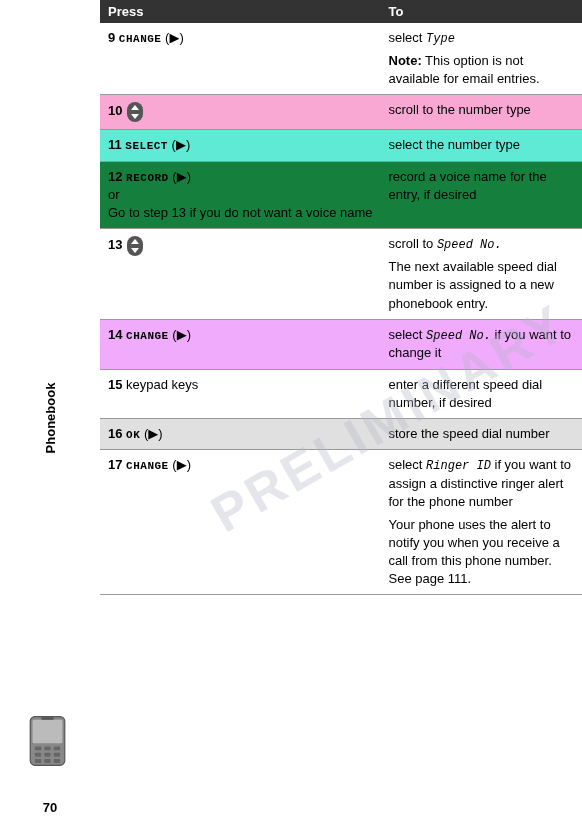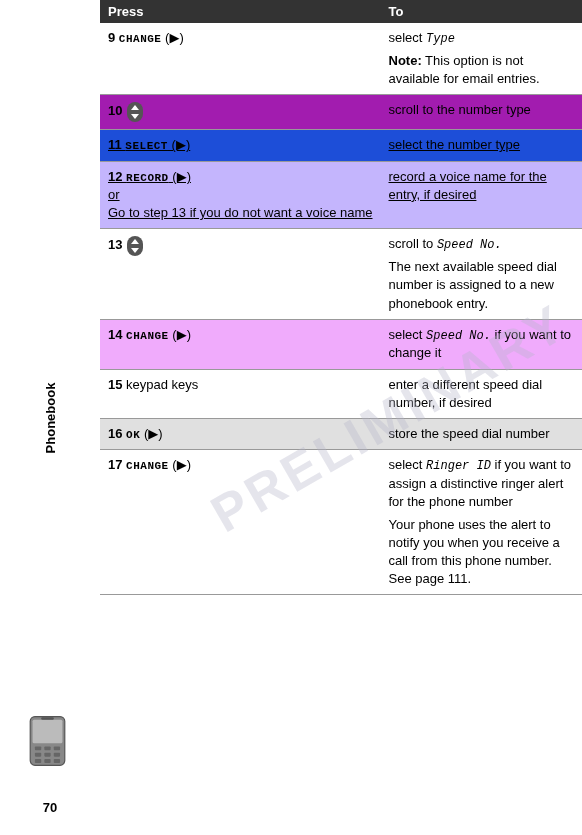--- a/index.html
+++ b/index.html
@@ -196,37 +196,37 @@
       </tr>
     </thead>
     <tbody id="table-body">
     <tr style="background: rgb(255, 255, 255);">
           <td><span class="step-num">9 </span><span class="key-mono">CHANGE</span><span> (▶)</span></td>
           <td>
             <div><span>select </span><span class="italic-mono">Type</span></div>
             <div style="margin-top: 4px;"><span class="note-bold">Note:</span><span> This option is not available for email entries.</span></div>
           </td>
         </tr>
-        <tr style="background: #a21caf; margin-left: 19px;">
+        <tr style="background: #f9a8d4; margin-left: 19px;">
           <td><span class="step-num">10 </span><span><svg width="18" height="22" viewBox="0 0 18 22" xmlns="http://www.w3.org/2000/svg" style="vertical-align:middle">
       <rect x="1" y="1" width="16" height="20" rx="8" fill="#555"></rect>
       <polygon points="9,4 13,9 5,9" fill="#fff"></polygon>
       <polygon points="9,18 13,13 5,13" fill="#fff"></polygon>
     </svg></span></td>
           <td>
             <div><span>scroll to the number type</span></div>
           </td>
         </tr>
-        <tr style="background: #1d4ed8; text-decoration: underline;">
+        <tr style="background: #5eead4;">
           <td><span class="step-num">11 </span><span class="key-mono">SELECT</span><span> (▶)</span></td>
           <td>
             <div><span>select the number type</span></div>
           </td>
         </tr>
-        <tr style="background: #c4b5fd; text-decoration: underline;">
+        <tr style="background: #15803d;">
           <td><span class="step-num">12 </span><span class="key-mono">RECORD</span><span> (▶)</span><br><span>or</span><br><span>Go to step 13 if you do not want a voice name</span></td>
           <td>
             <div><span>record a voice name for the entry, if desired</span></div>
           </td>
         </tr>
         <tr style="background: rgb(255, 255, 255);">
           <td><span class="step-num">13 </span><span><svg width="18" height="22" viewBox="0 0 18 22" xmlns="http://www.w3.org/2000/svg" style="vertical-align:middle">
       <rect x="1" y="1" width="16" height="20" rx="8" fill="#555"></rect>
       <polygon points="9,4 13,9 5,9" fill="#fff"></polygon>
       <polygon points="9,18 13,13 5,13" fill="#fff"></polygon>

